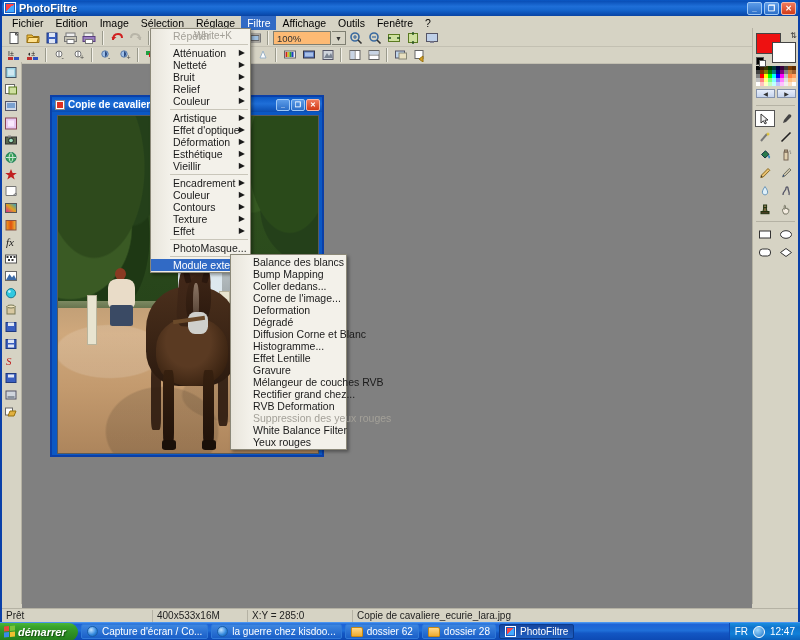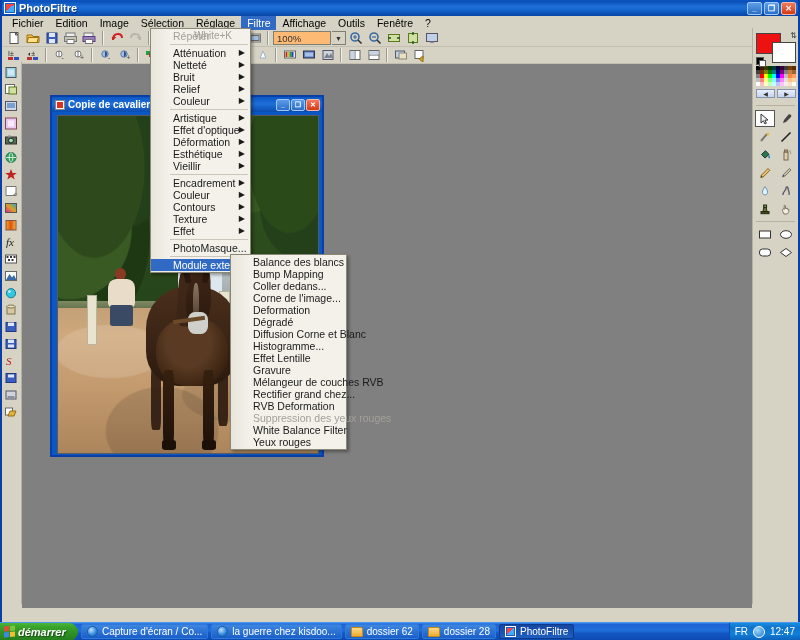--- a/index.html
+++ b/index.html
@@ -935,20 +935,26 @@
             </svg>
           </span>
         <span class="tg">
             <svg width="14" height="11">
               <path d="M7 1.5 L12.5 5.5 L7 9.5 L1.5 5.5z" fill="#fff" stroke="#333"></path>
             </svg>
           </span>
       </div>
     </div>
 
+    <div class="statusbar">
+      <span class="sb-cell first" style="width:150px">Prêt</span>
+      <span class="sb-cell" style="width:95px">400x533x16M</span>
+      <span class="sb-cell" style="width:105px">X:Y = 285:0</span>
+      <span class="sb-cell" style="flex:1">Copie de cavaliere_ecurie_lara.jpg</span>
+    </div>
 
     <div class="menu" id="filtre-menu" style="left:148px; top:28px; width:101px;">
       <span class="gutter"></span>
     <div class="row dis">
           <span>Répéter</span>
           <span class="acc">White+K</span>
         </div>
         <div class="div"></div>
         <div class="row">
           <span>Atténuation</span>

